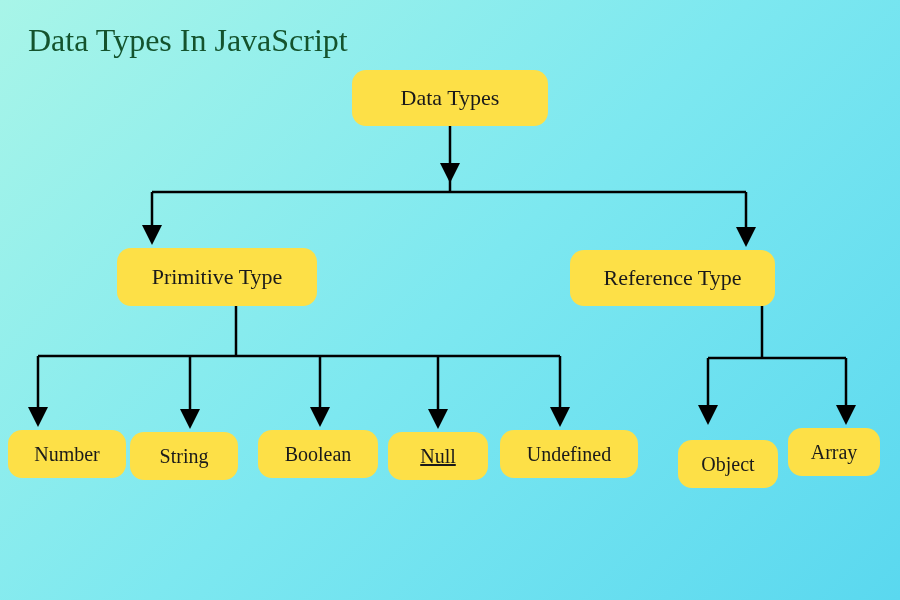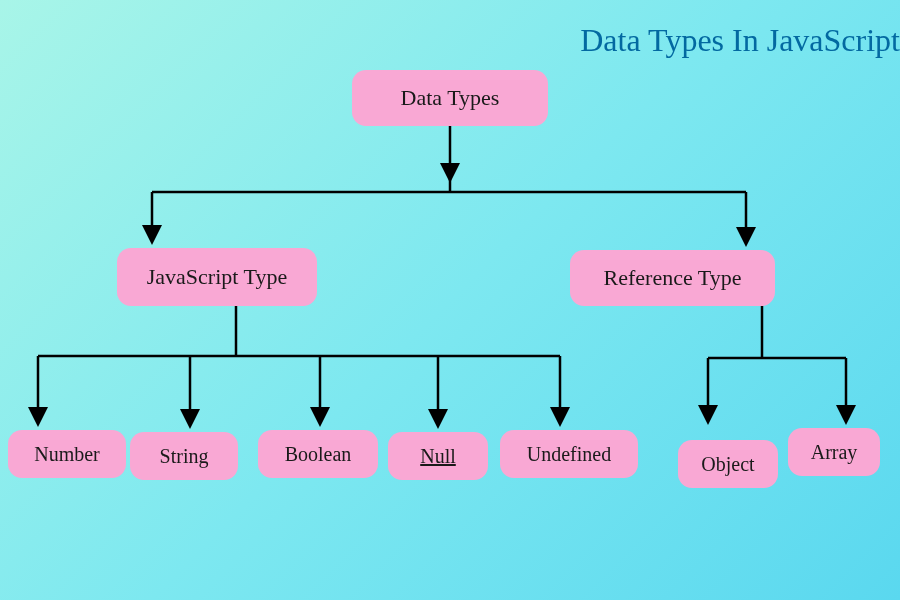--- a/index.html
+++ b/index.html
@@ -5,30 +5,30 @@
     * { margin: 0; padding: 0; box-sizing: border-box; }
     body {
       width: 900px;
       height: 600px;
       background: linear-gradient(135deg, #a8f5e8 0%, #7de8f0 50%, #5ad8ef 100%);
       font-family: Georgia, 'Times New Roman', serif;
       position: relative;
       overflow: hidden;
     }
     .title {
-      text-align: right;
+      text-align: left;
       font-size: 32px;
       font-weight: 500;
-      color: #0369a1;
+      color: #14532d;
       padding-top: 22px;
       padding-left: 28px;
     }
     .node {
       position: absolute;
-      background: #f9a8d4;
+      background: #fde047;
       border-radius: 14px;
       padding: 14px 24px;
       font-size: 22px;
       color: #1a1a1a;
       text-align: center;
       display: flex;
       align-items: center;
       justify-content: center;
     }
     .node-root { left: 352px; top: 70px; width: 196px; height: 56px; }
@@ -81,21 +81,21 @@
 
   <line x1="762" y1="306" x2="762" y2="358" stroke="#000" stroke-width="2.5"></line>
 
   <line x1="708" y1="358" x2="846" y2="358" stroke="#000" stroke-width="2.5"></line>
 
   <line x1="708" y1="358" x2="708" y2="420" stroke="#000" stroke-width="2.5" marker-end="url(#arrow)"></line>
   <line x1="846" y1="358" x2="846" y2="420" stroke="#000" stroke-width="2.5" marker-end="url(#arrow)"></line>
 </svg>
 
 <div class="node node-root">Data Types</div>
-<div class="node node-primitive">JavaScript Type</div>
+<div class="node node-primitive">Primitive Type</div>
 <div class="node node-reference">Reference Type</div>
 <div class="node node-number">Number</div>
 <div class="node node-string">String</div>
 <div class="node node-boolean">Boolean</div>
 <div class="node node-null">Null</div>
 <div class="node node-undefined">Undefined</div>
 <div class="node node-object">Object</div>
 <div class="node node-array">Array</div>
 
 </body></html>

